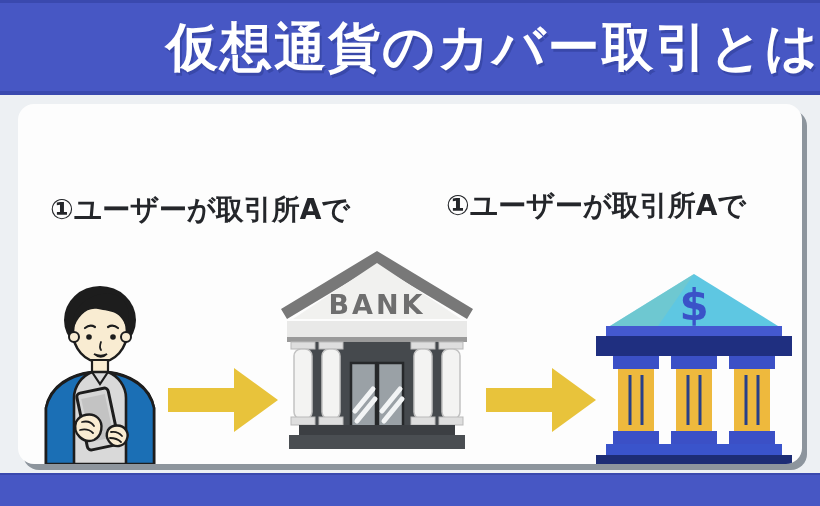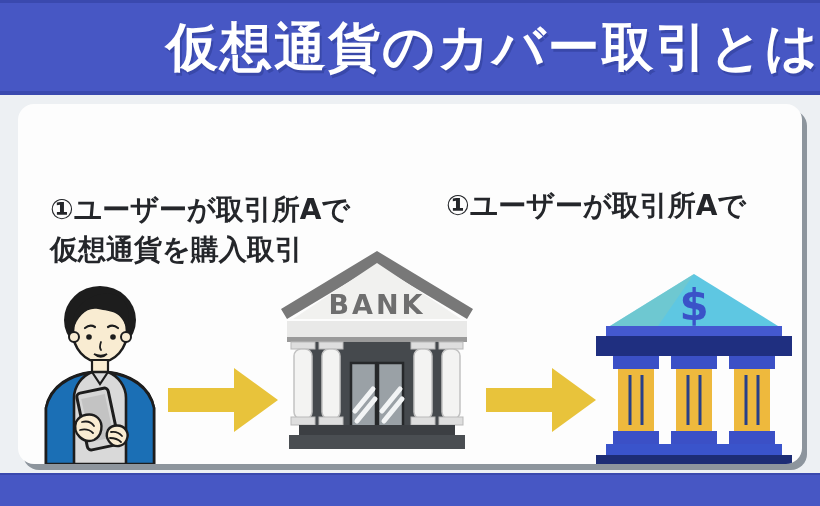--- a/index.html
+++ b/index.html
@@ -60,21 +60,20 @@
 <body>
 
 <div class="header-banner">
   <div class="header-title">仮想通貨のカバー取引とは</div>
 </div>
 
 <div class="card">
 
   <div class="step-text step-1">
     <div>①ユーザーが取引所Aで</div>
-    <div>仮想通貨を購入取引</div>
   </div>
 
   <div class="step-text step-2">
     <div>①ユーザーが取引所Aで</div>
   </div>
 
   <div class="illus person-illus">
     <svg width="128" height="182" viewBox="0 0 128 182">
 
       <ellipse cx="64" cy="38" rx="36" ry="34" fill="#1d1d1d"></ellipse>

